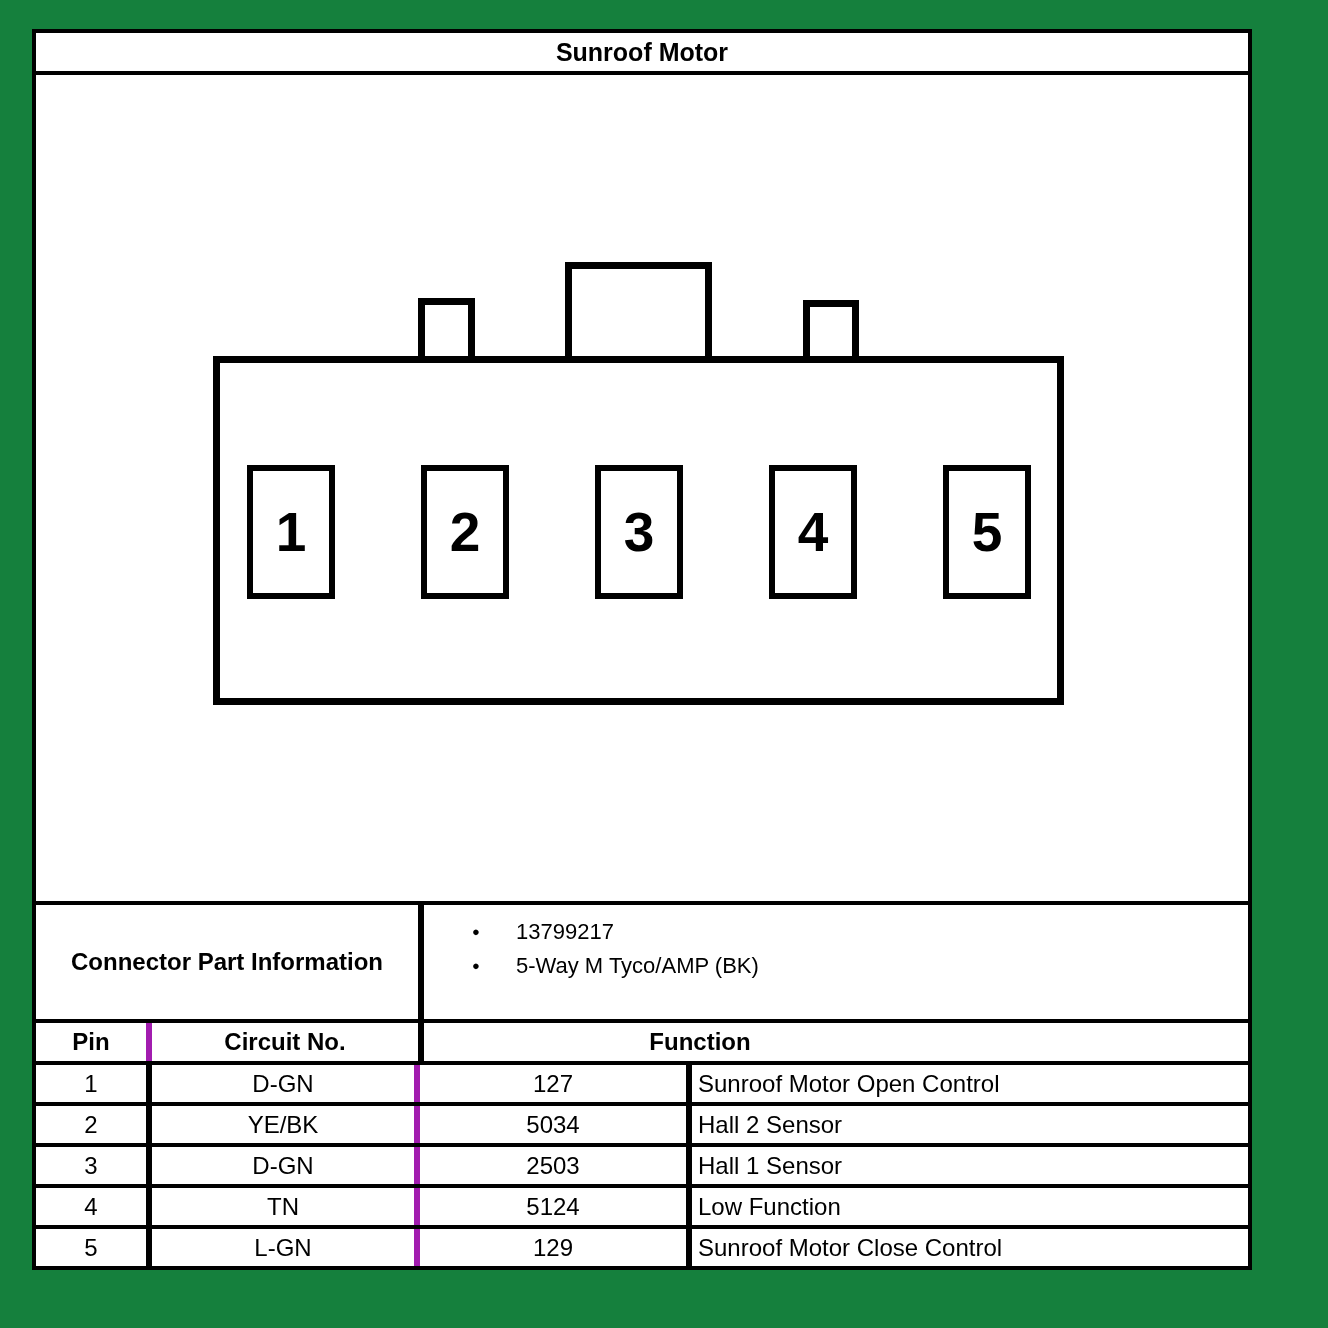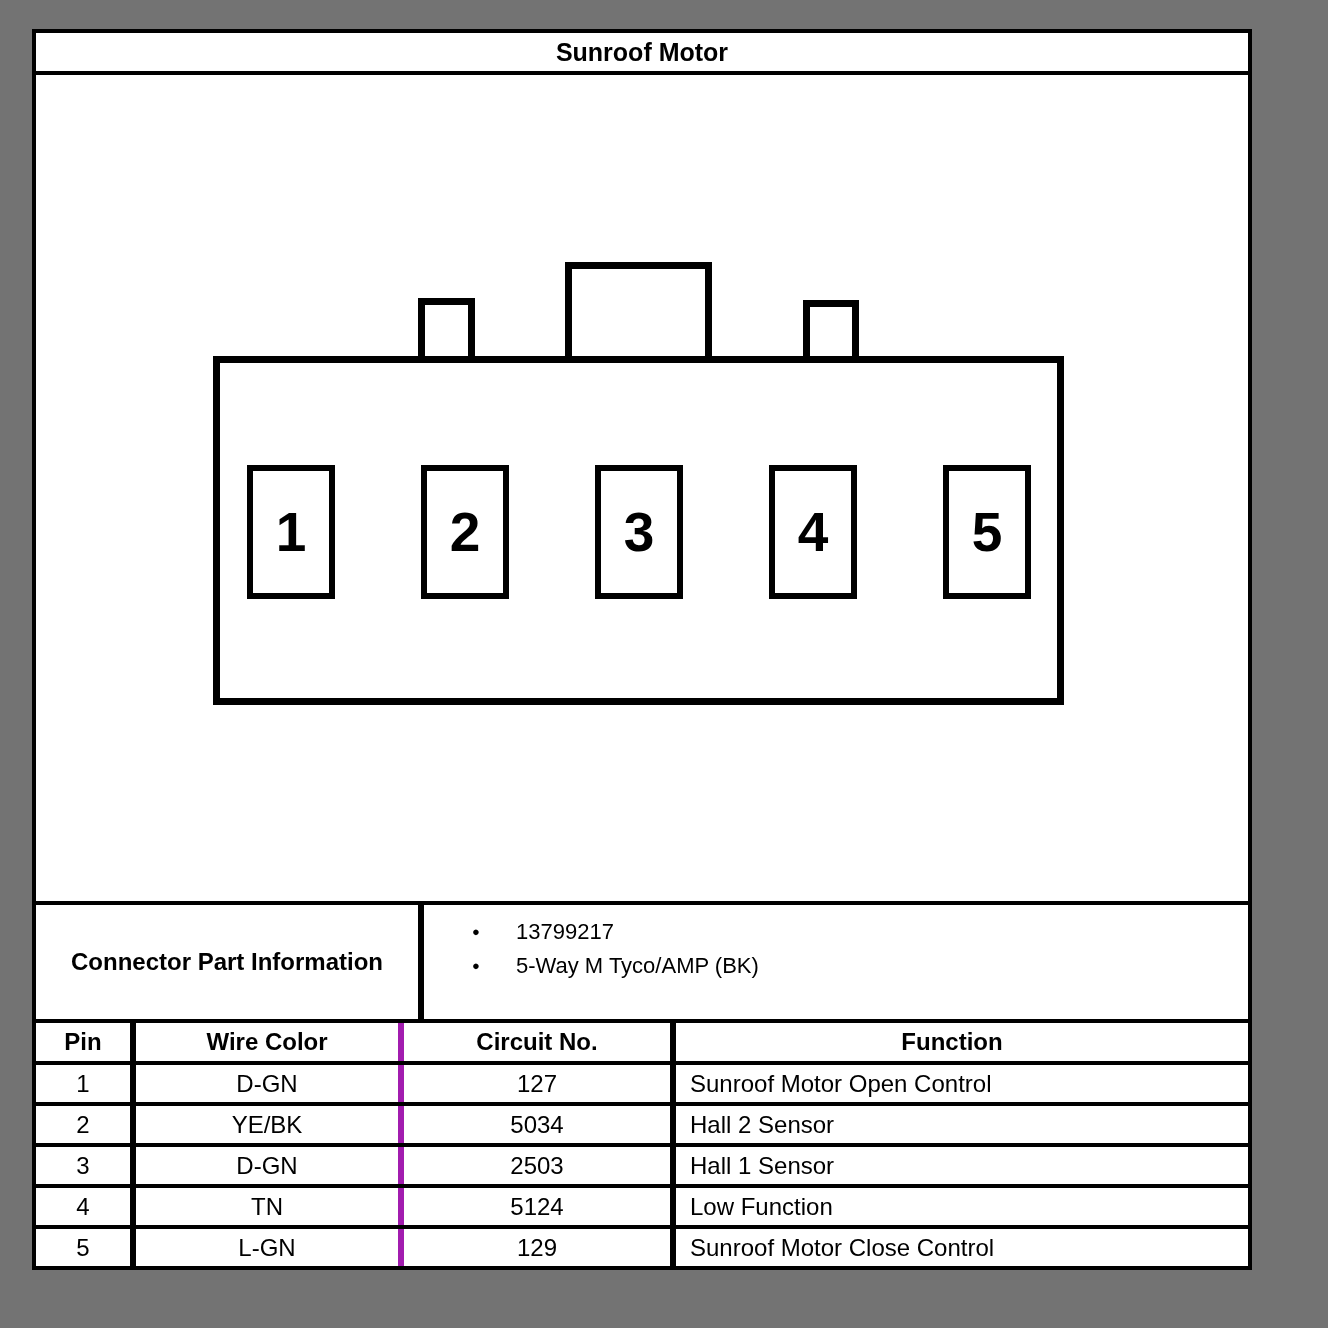--- a/index.html
+++ b/index.html
@@ -4,21 +4,21 @@
 <style>
   html, body {
     margin: 0;
     padding: 0;
     background: #ffffff;
   }
   #canvas {
     position: relative;
     width: 1328px;
     height: 1328px;
-    background: #737373;
+    background: #15803d;
     color: #000000;
     font-family: "Liberation Sans", sans-serif;
     overflow: hidden;
   }
   
   .frame {
     position: absolute;
     left: 32px;
     top: 29px;
     width: 1220px;
@@ -130,25 +130,25 @@
   .data-row { height: 41px; }
   .cell {
     box-sizing: border-box;
     display: flex;
     align-items: center;
     justify-content: center;
     font-size: 24px;
     overflow: hidden;
     white-space: nowrap;
   }
-  .c1 { width: 94px; }
+  .c1 { width: 110px; }
   .c2 { width: 268px; border-left: 6px solid #000; }
   .c3 { width: 272px; border-left: 6px solid #a21caf; }
   .c4 { width: 558px; border-left: 6px solid #000; }
-  .data-row .c4 { justify-content: flex-start; padding-left: 14px; }
+  .data-row .c4 { justify-content: flex-start; padding-left: 6px; }
 </style>
 </head>
 <body>
 
 <div id="canvas">
   <div class="frame">
 
     <div class="row title-row">
       <span>Sunroof Motor</span>
     </div>
@@ -186,21 +186,20 @@
         </div>
         <div class="bullet-line">
           <span class="bullet-dot">●</span>
           <span>5-Way M Tyco/AMP (BK)</span>
         </div>
       </div>
     </div>
 
     <div class="row head-row">
       <div class="cell c1">Pin</div>
-      <div class="cell c2">Wire Color</div>
       <div class="cell c3">Circuit No.</div>
       <div class="cell c4">Function</div>
     </div>
 
     <div class="row data-row">
       <div class="cell c1">1</div>
       <div class="cell c2">D-GN</div>
       <div class="cell c3">127</div>
       <div class="cell c4">Sunroof Motor Open Control</div>
     </div>

